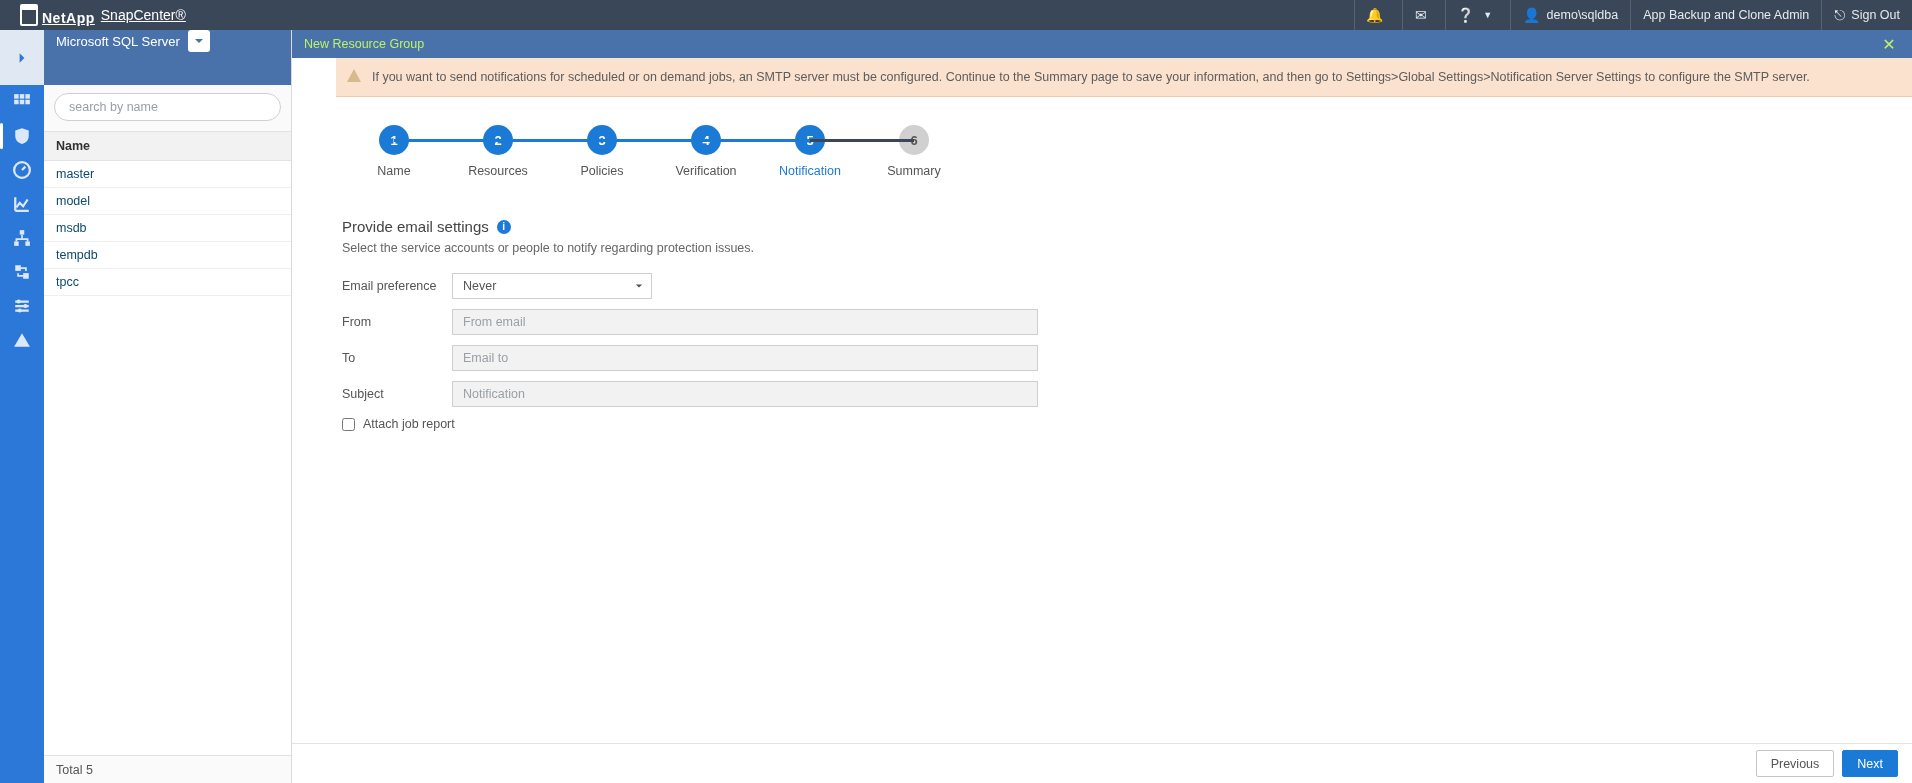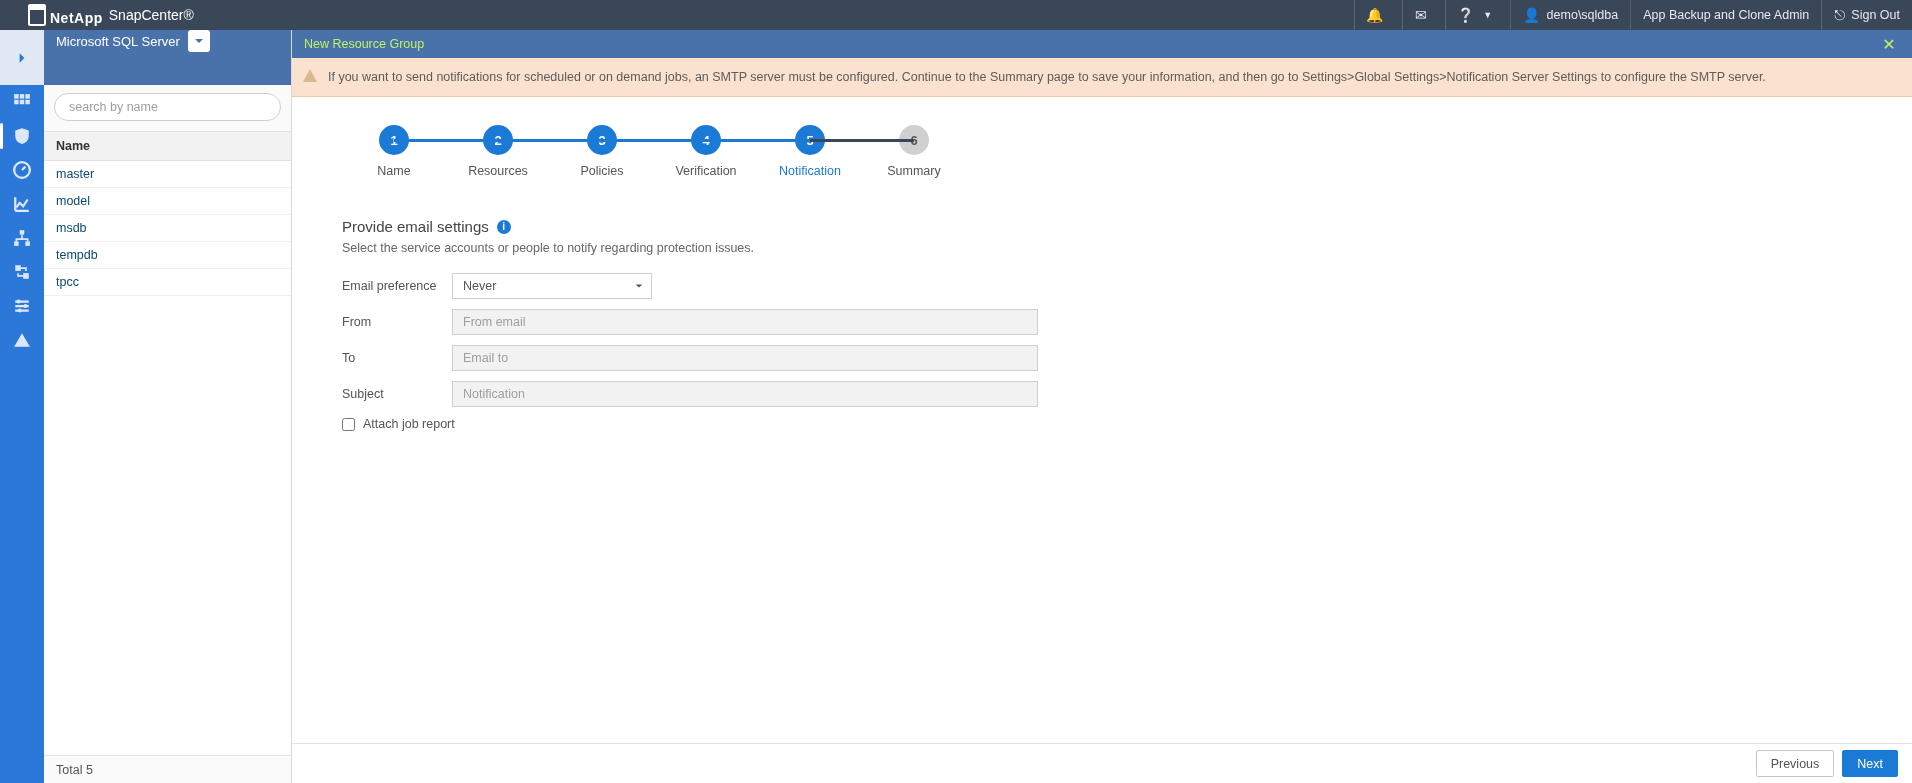--- a/index.html
+++ b/index.html
@@ -1,20 +1,20 @@
 <!DOCTYPE html>
 <html><head>
 <meta charset="utf-8">
 <style>
 * { margin: 0; padding: 0; box-sizing: border-box; font-family: "Segoe UI", Arial, sans-serif; }
 html, body { width: 1912px; height: 783px; overflow: hidden; background: #fff; font-size: 13px; color: #404040; }
 
 
 .topbar { height: 30px; background: #3a4758; color: #fff; display: flex; align-items: center; }
-.brand { display: flex; align-items: center; padding: 0 28px; white-space: nowrap; font-size: 14px; }
+.brand { display: flex; align-items: center; padding: 0 20px; white-space: nowrap; font-size: 14px; text-decoration: underline; }
 .brand-logo { font-weight: bold; margin-right: 6px; letter-spacing: 0.5px; }
 .brand-logo::before { content: ""; display: inline-block; width: 14px; height: 14px; border: 2px solid #fff; border-radius: 2px; vertical-align: -3px; margin-right: 4px; border-top-width: 6px; }
 .top-spacer { flex: 1; }
 .top-item { height: 30px; display: flex; align-items: center; padding: 0 12px; border-left: 1px solid rgba(255,255,255,0.15); color: #e6e9ed; cursor: pointer; font-size: 12.5px; white-space: nowrap; }
 .top-item svg, .top-item .glyph { margin-right: 6px; }
 .glyph { font-size: 14px; line-height: 1; }
 
 
 .main { display: flex; height: calc(100% - 30px); }
 
@@ -39,21 +39,21 @@
 .list-header { height: 30px; background:#f3f2f2; border-top:1px solid #e3e3e3; border-bottom:1px solid #e3e3e3; display:flex; align-items:center; padding:0 12px; font-weight:600; color:#333; font-size:12.5px;}
 .list { flex:1; overflow:auto; background:#fff;}
 .list-row { height: 27px; border-bottom:1px solid #efefef; display:flex; align-items:center; padding:0 12px; font-size:12.5px; color:#0c4a6e; cursor:pointer;}
 .sidebar-footer { height:28px; border-top:1px solid #e3e3e3; display:flex; align-items:center; padding:0 12px; font-size:12.5px; color:#555; background:#fafafa;}
 
 
 .content { flex:1; display:flex; flex-direction:column; position:relative; overflow:hidden; }
 .content-head { height:28px; background: #4a72aa; color:#bef264; display:flex; align-items:center; padding:0 12px; font-size:12.5px; }
 .content-head-close { margin-left:auto; width:22px; text-align:center; cursor:pointer; font-size:16px; }
 
-.warning-banner { background:#fbe2cf; color:#5c5c5c; padding:10px 14px 10px 36px; font-size:12.5px; line-height:1.45; position:relative; border-bottom:1px solid #f0cba9;}
+.warning-banner { background:#fbe2cf; color:#5c5c5c; padding:10px 14px 10px 36px; font-size:12.5px; line-height:1.45; position:relative; border-bottom:1px solid #f0cba9;margin-left:44px;}
 .warning-banner .warn-icon { position:absolute; left:10px; top:10px; color:#e2c7a4; }
 .warn-icon svg { width:16px; height:16px; fill:#d8b98e; }
 
 
 .wizard { padding: 28px 50px 10px; }
 .steps { display:flex; align-items:flex-start; }
 .step { display:flex; flex-direction:column; align-items:center; width:104px; position:relative; }
 .step + .step::before { content:""; position:absolute; height:3px; background:#1b7ad6; left:-52px; right:52px; top:14px; }
 .step.pending .circle { background:#d0d0d0; color:#555; }
 .step .circle { width:30px; height:30px; border-radius:50%; background:#1b7ad6; color:#fff; display:flex; align-items:center; justify-content:center; font-weight:600; font-size:13px; }

